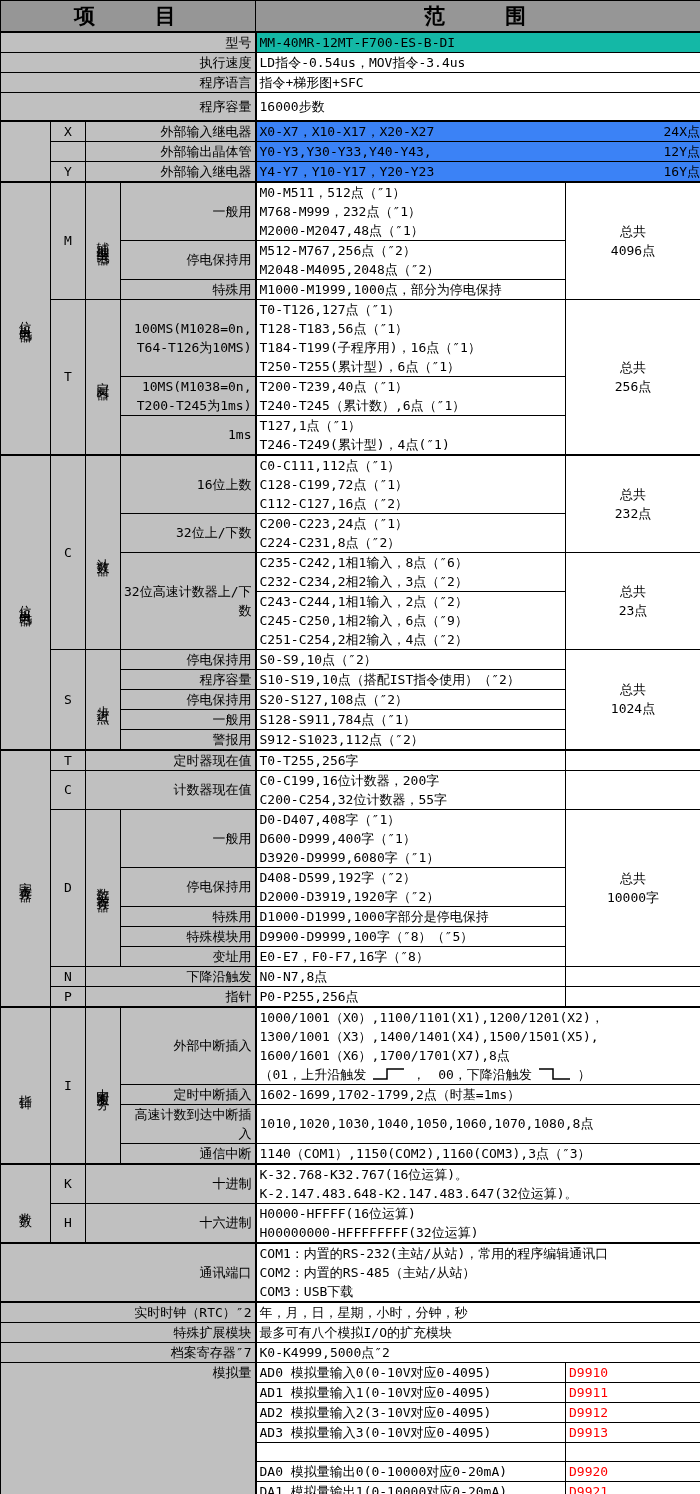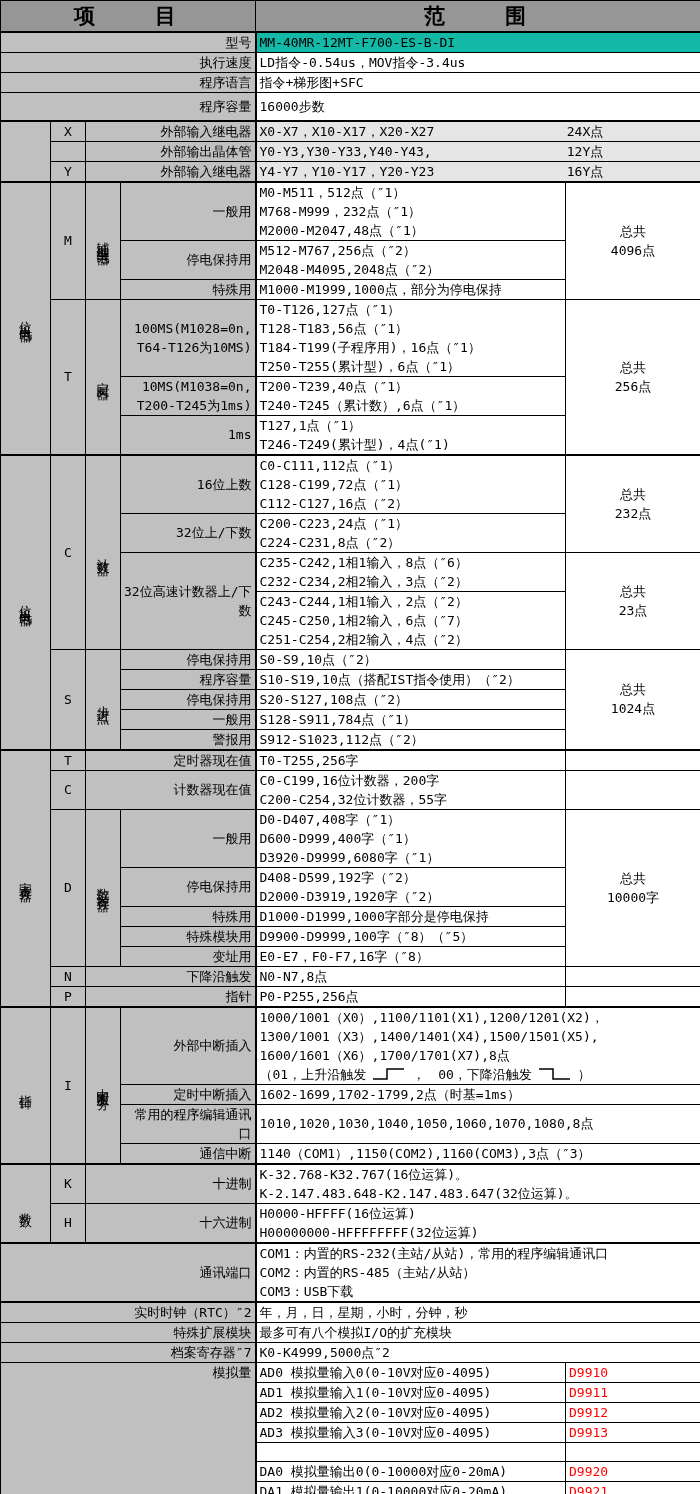--- a/index.html
+++ b/index.html
@@ -9,24 +9,24 @@
         font-size:13px;color:#000}
   td,th{border:1px solid #000;padding:0 3px;vertical-align:middle;line-height:19px;overflow:hidden}
   th{background:#969696;font-size:21px;font-weight:bold;height:30px;border-bottom:2px solid #000;letter-spacing:6px}
   td.g{background:#C0C0C0;text-align:right}
   td.gc{background:#C0C0C0;text-align:center;padding:0}
   .vt{writing-mode:vertical-lr;text-orientation:upright;letter-spacing:3px;display:inline-block}
   td.tot{text-align:center}
   td.e{border-left:2px solid #000}
   tr.sec>td{border-top:2px solid #000}
   td.model{background:#14b8a6}
-  td.io{background:#e5e5e5;padding:0}
+  td.io{background:#3b82f6;padding:0}
   .iorow{display:flex;align-items:center}
   .ioval{flex:1;padding-left:3px;white-space:nowrap}
-  .iopts{width:230px;text-align:center}
+  .iopts{width:230px;text-align:right}
   td.red{color:#FF0000}
   .edgeline{display:flex;align-items:center;white-space:pre}
   svg.edge{margin:0 6px;flex:none}
   td.atitle{vertical-align:top}
 </style>
 </head>
 <body>
 
 <div class="wrap">
 <table>
@@ -189,21 +189,21 @@
             <div>C232-C234,2相2输入，3点（″2）</div>
           </td>
       <td class="tot" rowspan="2">
             <div>总共</div>
             <div>23点</div>
           </td>
         </tr>
   <tr style="height:57px">
           <td class="e">
             <div>C243-C244,1相1输入，2点（″2）</div>
-            <div>C245-C250,1相2输入，6点（″7）</div>
+            <div>C245-C250,1相2输入，6点（″9）</div>
             <div>C251-C254,2相2输入，4点（″2）</div>
           </td>
         </tr>
   <tr style="height:19px">
     <td class="gc" rowspan="5">S</td>
     <td class="gc" rowspan="5"><span class="vt">步进点</span></td>
     <td class="g">停电保持用</td>
     <td class="e">S0-S9,10点（″2）</td>
     <td class="tot" rowspan="5">
             <div>总共</div>
@@ -319,21 +319,21 @@
               </svg>
         <span>）</span>
       </div>
           </td>
         </tr>
   <tr style="height:19px">
           <td class="g">定时中断插入</td>
       <td colspan="2" class="e">1602-1699,1702-1799,2点（时基=1ms）</td>
         </tr>
   <tr style="height:38px">
-          <td class="g">常用的程序编辑通讯口</td>
+          <td class="g">高速计数到达中断插入</td>
       <td colspan="2" class="e">1010,1020,1030,1040,1050,1060,1070,1080,8点</td>
         </tr>
   <tr style="height:19px">
           <td class="g">通信中断</td>
       <td colspan="2" class="e">1140（COM1）,1150(COM2),1160(COM3),3点（″3）</td>
         </tr>
 
   <tr class="sec" style="height:38px">
     <td class="gc" rowspan="2"><span class="vt">常数</span></td>
     <td class="gc">K</td>
@@ -377,21 +377,21 @@
   <tr style="height:19px">
     <td colspan="4" rowspan="10" class="g atitle">模拟量</td>
     <td class="e">AD0 模拟量输入0(0-10V对应0-4095)</td>
     <td class="red">D9910</td>
         </tr>
   <tr style="height:19px">
           <td class="e">AD1 模拟量输入1(0-10V对应0-4095)</td>
       <td class="red">D9911</td>
         </tr>
   <tr style="height:19px">
-          <td class="e">AD2 模拟量输入2(0-10V对应0-4095)</td>
+          <td class="e">AD2 模拟量输入2(3-10V对应0-4095)</td>
       <td class="red">D9912</td>
         </tr>
   <tr style="height:19px">
           <td class="e">AD3 模拟量输入3(0-10V对应0-4095)</td>
       <td class="red">D9913</td>
         </tr>
   <tr style="height:19px">
           <td class="e"></td>
       <td></td>
         </tr>

